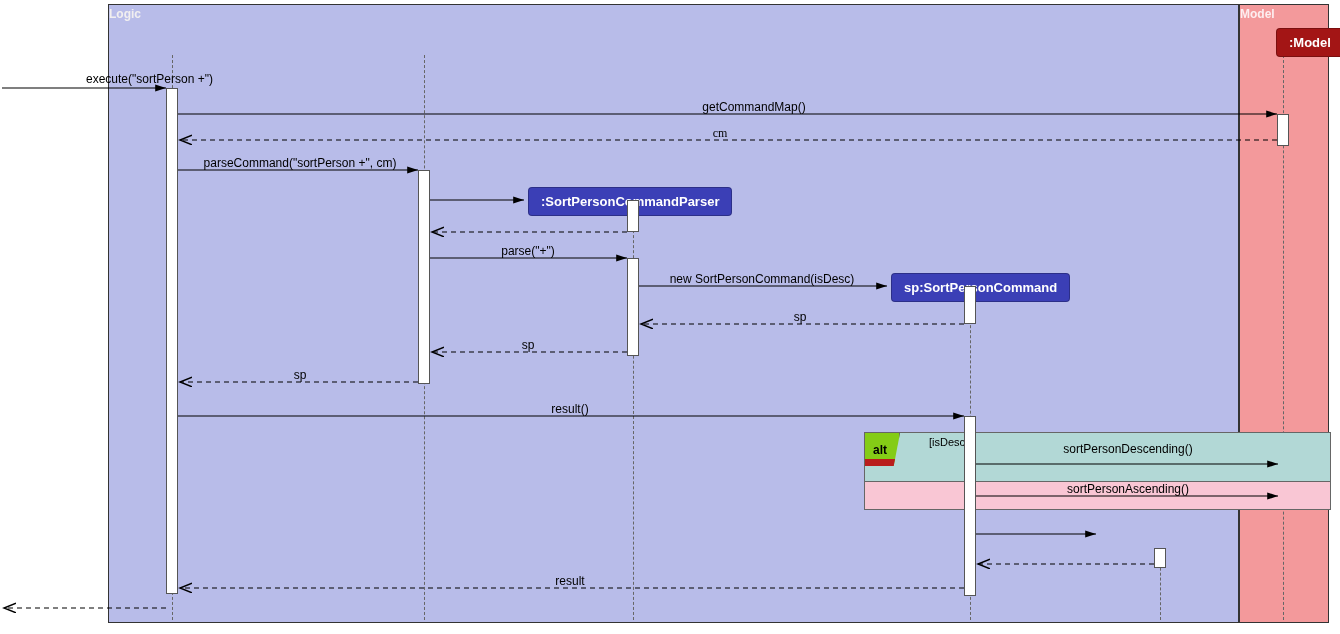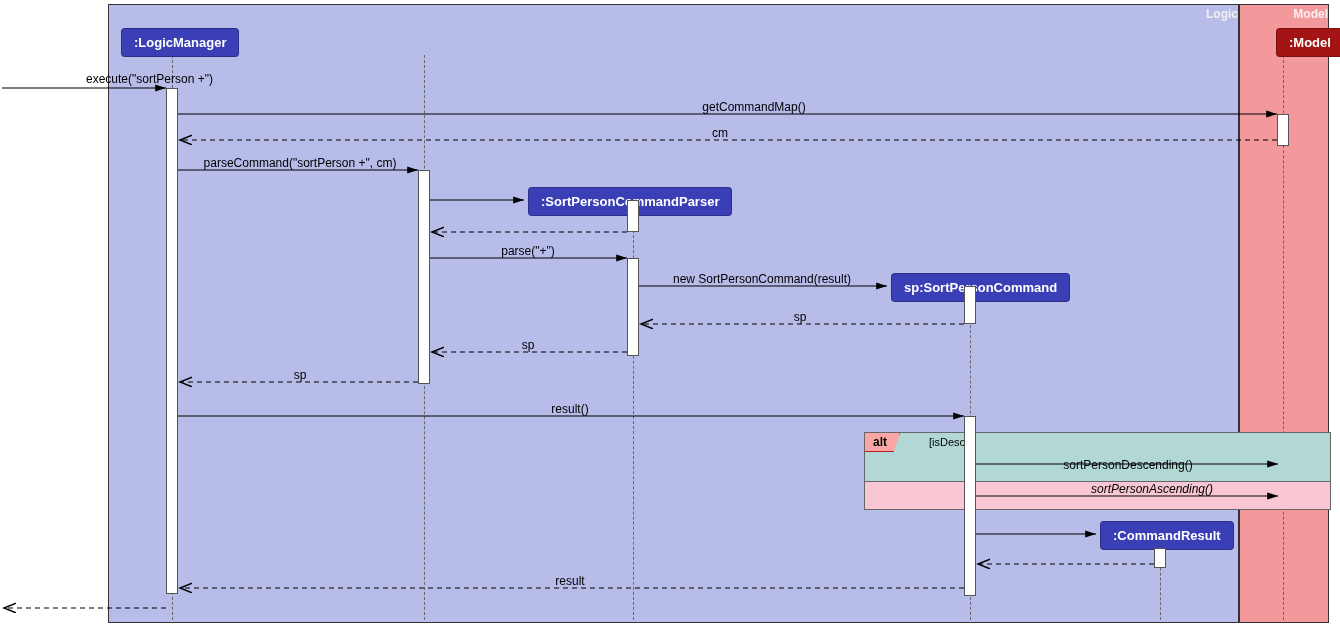--- a/index.html
+++ b/index.html
@@ -14,21 +14,21 @@
     width: 1340px;
     height: 634px;
     overflow: hidden;
   }
   .container {
     position: absolute;
     box-sizing: border-box;
     border: 1px solid #333;
   }
   .container .title {
-    text-align: right;
+    text-align: left;
     font-weight: 600;
     font-size: 12px;
     padding: 2px 0;
   }
   .participant {
     position: absolute;
     display: inline-flex;
     align-items: center;
     justify-content: center;
     padding: 6px 12px;
@@ -72,25 +72,25 @@
   }
   .frag {
     position: absolute;
     border: 1px solid #666;
     box-sizing: border-box;
   }
   .frag .frag-label {
     position: absolute;
     left: 0;
     top: 0;
-    background: #fca5a5;
+    background: #84cc16;
     border-right: 1px solid #666;
-    border-bottom: 1px solid #b91c1c;
+    border-bottom: 7px solid #b91c1c;
     font-weight: 700;
-    padding: 2px 12px 2px 8px;
+    padding: 10px 12px 2px 8px;
     clip-path: polygon(0 0, 100% 0, 82% 100%, 0 100%);
   }
   .frag .guard {
     position: absolute;
     left: 64px;
     top: 3px;
     font-size: 11px;
   }
 </style>
 </head>
@@ -105,31 +105,25 @@
     <div class="title" style="color:#fdeef0;">Model</div>
   </div>
 
   <div class="lifeline" style="left:172px;"></div>
   <div class="lifeline" style="left:424px;"></div>
   <div class="lifeline" style="left:633px; top:215px;"></div>
   <div class="lifeline" style="left:970px; top:300px;"></div>
   <div class="lifeline" style="left:1160px; top:548px;"></div>
   <div class="lifeline" style="left:1283px;"></div>
 
-  <div class="participant blue" style="left:121px; top:28px;">
-      <span>:LogicManager</span>
-    </div>
   <div class="participant blue" style="left:528px; top:187px;">
       <span>:SortPersonCommandParser</span>
     </div>
   <div class="participant blue" style="left:891px; top:273px;">
       <span>sp:SortPersonCommand</span>
-    </div>
-  <div class="participant blue" style="left:1100px; top:521px;">
-      <span>:CommandResult</span>
     </div>
   <div class="participant red" style="left:1276px; top:28px;justify-content:flex-end;">
       <span>:Model</span>
     </div>
 
   <div class="activation" style="left:166px; top:88px;  height:506px;"></div>
   <div class="activation" style="left:418px; top:170px; height:214px;"></div>
   <div class="activation" style="left:627px; top:200px; height:32px;"></div>
   <div class="activation" style="left:627px; top:258px; height:98px;"></div>
   <div class="activation" style="left:964px; top:286px; height:38px;"></div>
@@ -188,25 +182,25 @@
 
     <line x1="1154" y1="564" x2="978" y2="564" stroke="#000" stroke-width="1.2" stroke-dasharray="5,4" marker-end="url(#ah-open)"></line>
 
     <line x1="964" y1="588" x2="180" y2="588" stroke="#000" stroke-width="1.2" stroke-dasharray="5,4" marker-end="url(#ah-open)"></line>
 
     <line x1="166" y1="608" x2="4" y2="608" stroke="#000" stroke-width="1.2" stroke-dasharray="5,4" marker-end="url(#ah-open)"></line>
   </svg>
 
   <div class="msg-label" style="left:84px; top:72px; transform:none;">execute("sortPerson +")</div>
   <div class="msg-label" style="left:754px; top:100px;">getCommandMap()</div>
-  <div class="msg-label" style="left:720px; top:126px;">cm</div>
+  <div class="msg-label" style="left:720px; top:126px;font-family:Liberation Serif, serif;">cm</div>
   <div class="msg-label" style="left:300px; top:156px;">parseCommand("sortPerson +", cm)</div>
   <div class="msg-label" style="left:528px; top:244px;">parse("+")</div>
-  <div class="msg-label" style="left:762px; top:272px;">new SortPersonCommand(result)</div>
+  <div class="msg-label" style="left:762px; top:272px;">new SortPersonCommand(isDesc)</div>
   <div class="msg-label" style="left:800px; top:310px;">sp</div>
   <div class="msg-label" style="left:528px; top:338px;">sp</div>
   <div class="msg-label" style="left:300px; top:368px;">sp</div>
   <div class="msg-label" style="left:570px; top:402px;">result()</div>
-  <div class="msg-label" style="left:1128px; top:458px;">sortPersonDescending()</div>
-  <div class="msg-label" style="left:1152px; top:482px;font-style:italic;">sortPersonAscending()</div>
+  <div class="msg-label" style="left:1128px; top:442px;">sortPersonDescending()</div>
+  <div class="msg-label" style="left:1128px; top:482px;">sortPersonAscending()</div>
   <div class="msg-label" style="left:570px; top:574px;text-align:right;">result</div>
 
 </div>
 
 </body></html>

